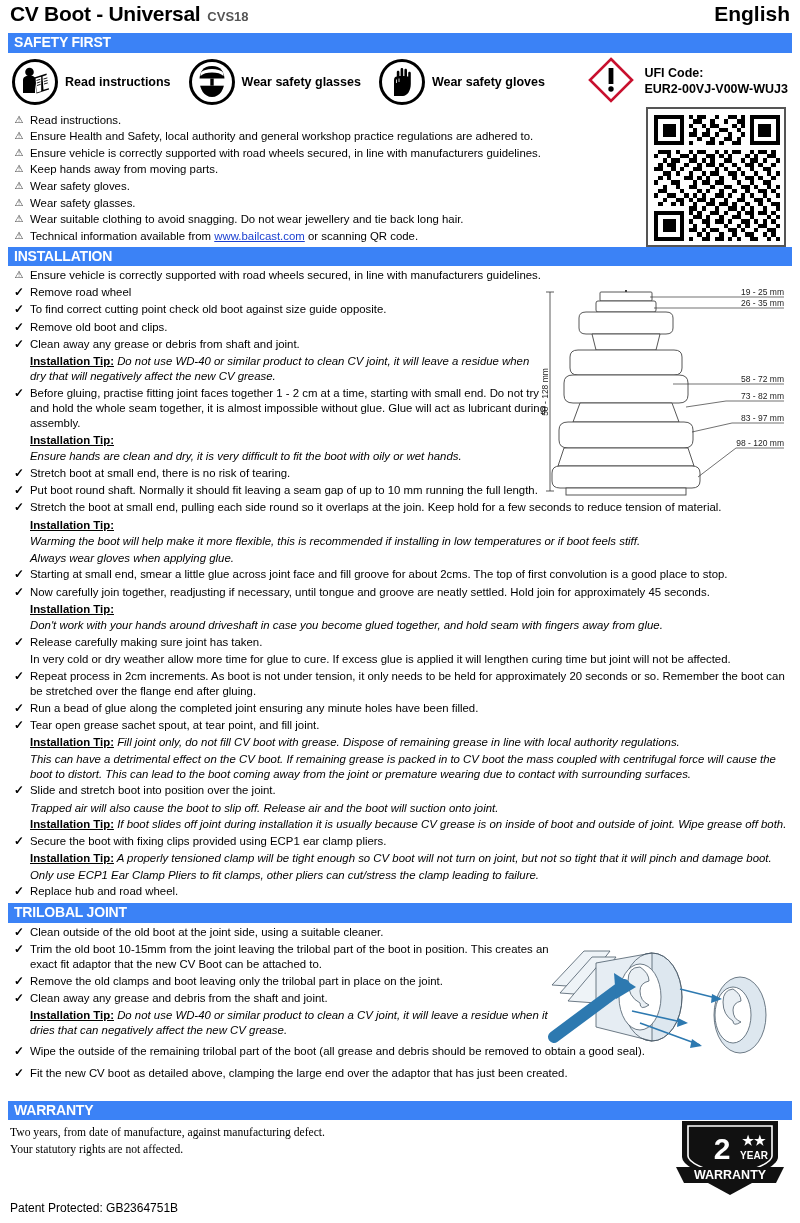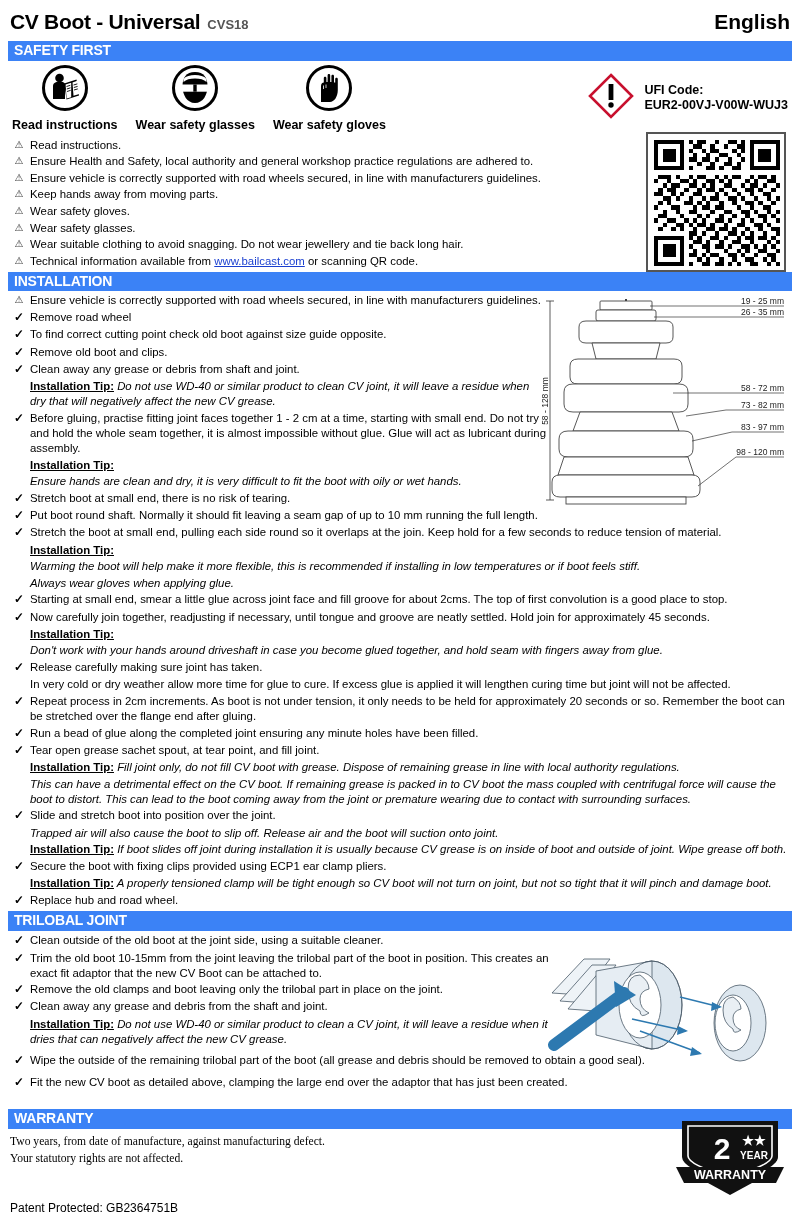--- a/index.html
+++ b/index.html
@@ -7,21 +7,21 @@
     margin: 0; padding: 0;
     background: #fff;
   }
   body {
     width: 800px; height: 1223px;
     font-family: "Liberation Sans", sans-serif;
     color: #000;
     position: relative;
     overflow: hidden;
   }
-  .page { width: 800px; height: 1223px; position: relative; padding: 8px 8px 0 8px; }
+  .page { width: 800px; height: 1223px; position: relative; padding: 0 8px 0 8px; }
 
   
   .doc-header {
     display: flex; align-items: baseline; justify-content: space-between;
     padding: 2px 2px 4px 2px;
   }
   .title-wrap { display: flex; align-items: baseline; gap: 7px; }
   .doc-title { font-size: 21px; font-weight: bold; letter-spacing: -0.3px; }
   .doc-code { font-size: 13px; font-weight: bold; color: #555; }
   .doc-lang { font-size: 21px; font-weight: bold; }
@@ -35,21 +35,21 @@
     margin: 3px 0 2px 0;
     line-height: 1.2;
   }
 
   
   .safety-row {
     display: flex; align-items: center;
     gap: 4px; margin: 4px 0 6px 0;
     padding-left: 4px;
   }
-  .safety-item { display: flex; align-items: center; gap: 7px; margin-right: 14px; flex-direction: column; }
+  .safety-item { display: flex; align-items: center; gap: 7px; margin-right: 14px; }
   .safety-label { font-size: 12.5px; font-weight: bold; }
   .pic-circle {
     width: 46px; height: 46px; border-radius: 50%;
     border: 3px solid #000; background: #fff;
     display: flex; align-items: center; justify-content: center;
     flex: 0 0 auto;
   }
   .ufi-block { display: flex; align-items: center; gap: 10px; margin-left: auto; margin-right: 4px; }
   .ufi-text { font-size: 12.5px; font-weight: bold; line-height: 1.25; }
 
@@ -74,21 +74,21 @@
   .tip-label { font-weight: bold; text-decoration: underline; font-style: normal; margin-top: 44px; }
   .tip-body { font-style: italic; }
 
   
   .install-wrap { position: relative; }
   .install-left { width: 540px; }
   .install-left.full { width: 788px; }
 
   
   .size-guide {
-    position: absolute; right: 0px; top: 0px;
+    position: absolute; right: 0px; top: 16px;
     width: 252px; height: 215px;
   }
 
   
   .tri-wrap { position: relative; }
   .tri-left { width: 545px; }
   .tri-left.full { width: 788px; }
   .tri-diagram { position: absolute; right: 2px; top: 4px; width: 250px; height: 135px; }
 
   
@@ -587,20 +587,21 @@
       </ul>
       <div class="tip-line tip-body">Trapped air will also cause the boot to slip off. Release air and the boot will suction onto joint.</div>
       <div class="tip-line"><span class="tip-label">Installation Tip:</span><span class="tip-body"> If boot slides off joint during installation it is usually because CV grease is on inside of boot and outside of joint. Wipe grease off both.</span></div>
       <ul class="blist">
         <li>
             <span class="bullet tick">✓</span>
             <span class="btext">Secure the boot with fixing clips provided using ECP1 ear clamp pliers.</span>
           </li>
       </ul>
       <div class="tip-line"><span class="tip-label">Installation Tip:</span><span class="tip-body"> A properly tensioned clamp will be tight enough so CV boot will not turn on joint, but not so tight that it will pinch and damage boot.</span></div>
+      <div class="tip-line tip-body">Only use ECP1 Ear Clamp Pliers to fit clamps, other pliers can cut/stress the clamp leading to failure.</div>
       <ul class="blist">
         <li>
             <span class="bullet tick">✓</span>
             <span class="btext">Replace hub and road wheel.</span>
           </li>
       </ul>
     </div>
   </div>
 
   <div class="section-bar">TRILOBAL JOINT</div>

